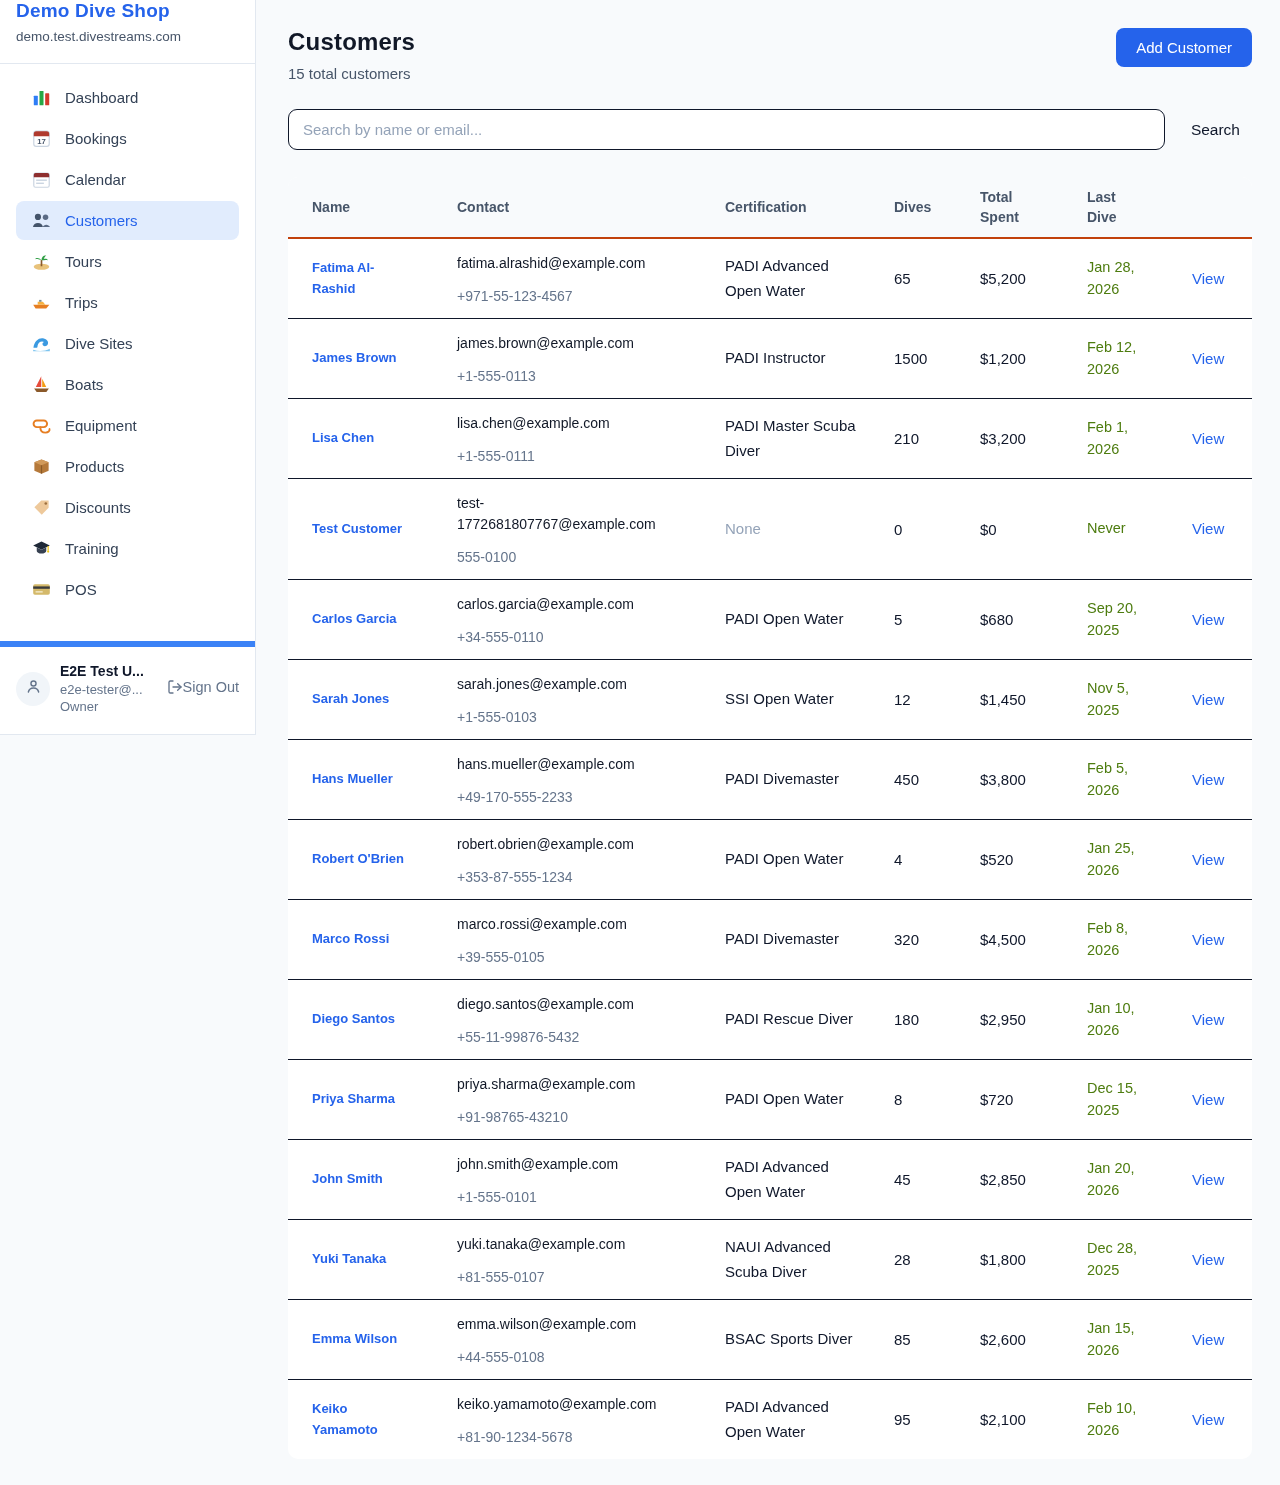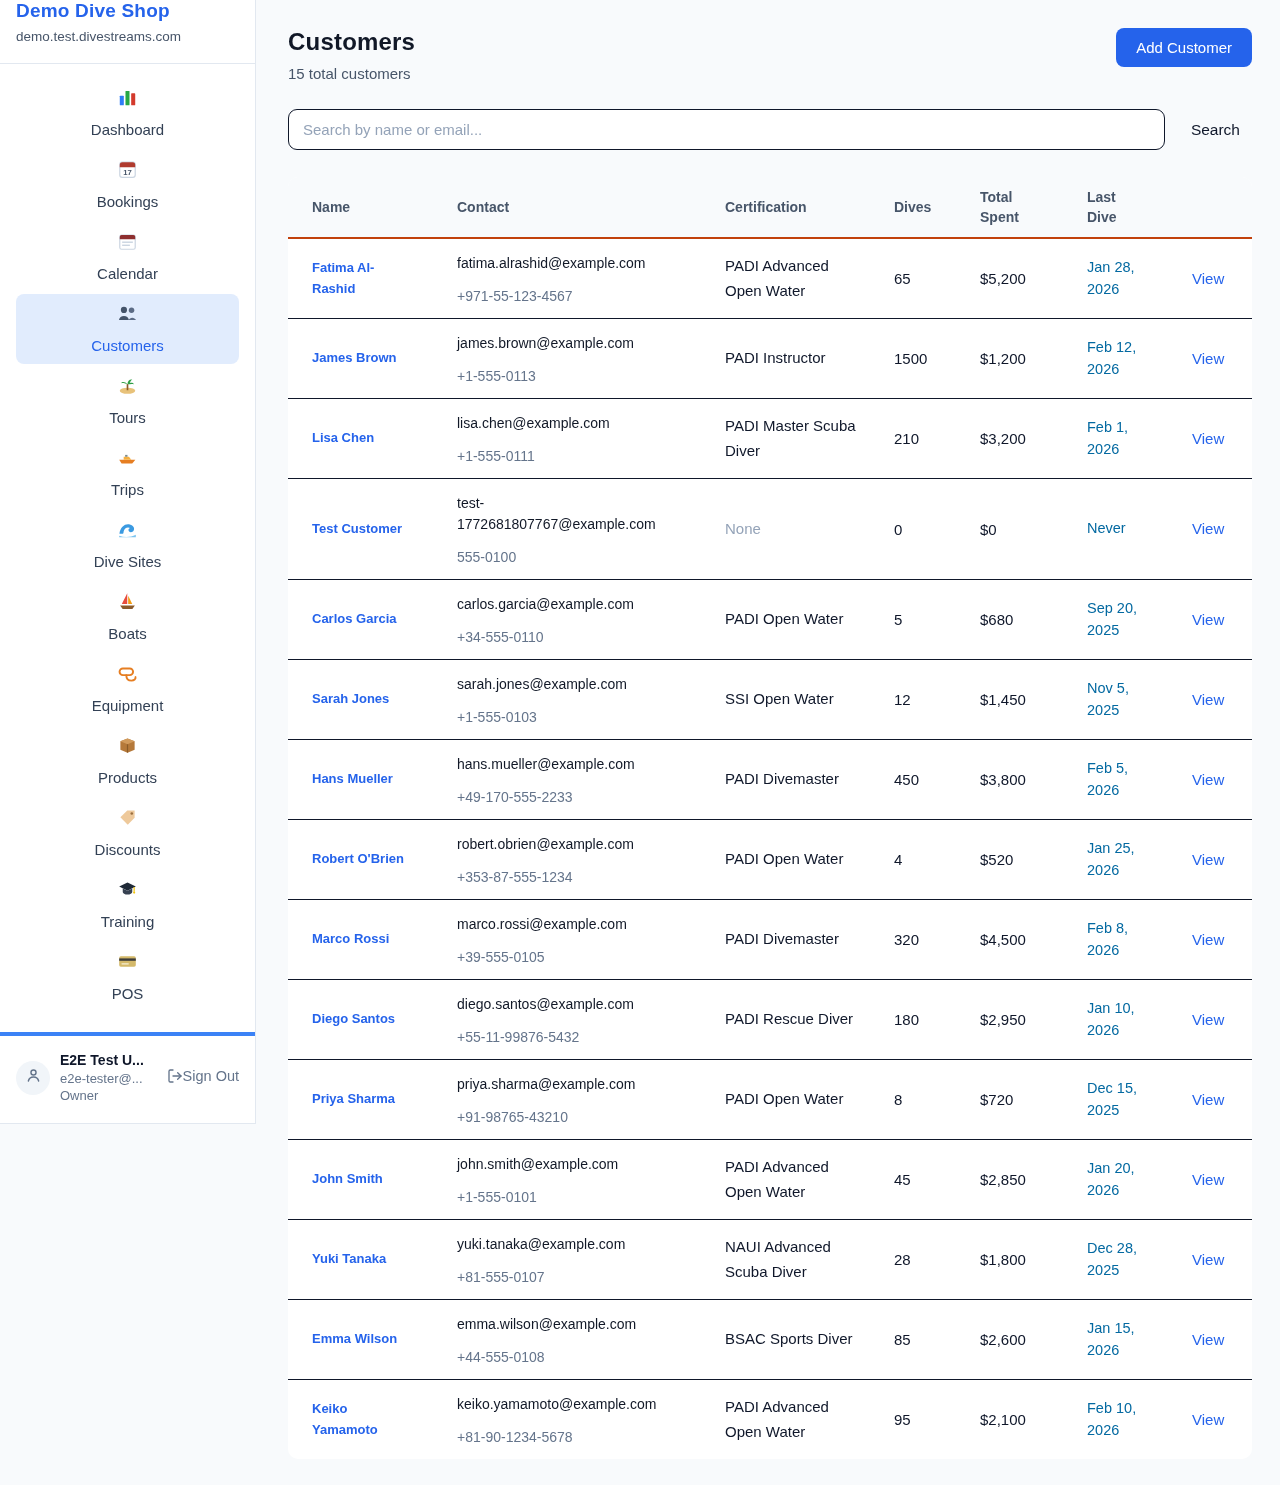--- a/index.html
+++ b/index.html
@@ -5,25 +5,25 @@
   * { margin:0; padding:0; box-sizing:border-box; }
   html,body { background:#f8fafc; font-family:"Liberation Sans", sans-serif; color:#0f172a; }
   body { width:1280px; min-height:1485px; display:flex; align-items:flex-start; }
 
   
   .sidebar { width:256px; background:#fff; border-right:1px solid #e2e8f0; border-bottom:1px solid #e2e8f0; flex:none; }
   .brand { padding:0 16px 19px; }
   .brand h1 { font-size:19px; font-weight:bold; color:#2563eb; letter-spacing:.2px; }
   .brand .domain { margin-top:7px; font-size:13.5px; color:#475569; }
   .nav { border-top:1px solid #e2e8f0; padding:12px 12px 10px; }
-  .nav-item { display:flex; align-items:center; gap:14px; padding:10px 16px; margin:2px 4px; border-radius:8px; font-size:15px; color:#334155; cursor:pointer;flex-direction:column; }
+  .nav-item { display:flex; align-items:center; gap:14px; padding:10px 16px; margin:2px 4px; border-radius:8px; font-size:15px; color:#334155; cursor:pointer; }
   .nav-item.active { background:#e1ecfd; color:#2563eb; }
   .nav-icon { width:19px; height:19px; display:inline-flex; flex:none;align-items:flex-end; }
   .nav-icon svg { width:19px; height:19px; }
-  .user-box { border-top:4px solid #3b82f6; margin-top:8px; padding:15px 16px 18px; display:flex; align-items:center; gap:10px; }
+  .user-box { border-top:6px solid #3b82f6; margin-top:20px; padding:15px 16px 18px; display:flex; align-items:center; gap:10px; }
   .avatar { width:34px; height:34px; border-radius:50%; background:#f1f5f9; display:flex; align-items:center; justify-content:center; flex:none; }
   .avatar svg { width:19px; height:19px; }
   .user-info { min-width:0; flex:1; line-height:1.35; }
   .user-name { font-size:14px; font-weight:bold; color:#0f172a; white-space:nowrap; overflow:hidden; }
   .user-email,.user-role { font-size:13px; color:#64748b; white-space:nowrap; overflow:hidden; }
   .signout { display:flex; align-items:flex-start; background:none; border:none; color:#64748b; font-size:14.5px; font-family:Liberation Sans, sans-serif; cursor:pointer; flex:none; }
   .signout svg { width:16px; height:16px; }
 
   
   .main { flex:1; padding:28px 28px 30px 32px; min-width:0; }
@@ -44,21 +44,21 @@
   .th.narrow { max-width:48px; }
   .trow { border-bottom:1px solid #0f172a; min-height:66px; padding-top:14px; padding-bottom:14px; }
   .trow:last-child { border-bottom:none; }
   .c-name a { color:#2563eb; font-size:13px; font-weight:700; text-decoration:none; line-height:1.6; display:inline-block; max-width:98px; }
   .c-contact { padding-right:20px; }
   .c-email { font-size:14px; color:#111827; line-height:1.5; max-width:218px; overflow-wrap:break-word; }
   .c-phone { font-size:14px; color:#64748b; margin-top:14px; }
   .c-cert { font-size:15px; color:#0f172a; line-height:1.65; max-width:135px; }
   .c-cert.none { color:#94a3b8; }
   .c-num { font-size:15px; color:#0f172a; }
-  .c-date { font-size:14.5px; color:#0369a1; line-height:1.5; max-width:64px; }
+  .c-date { font-size:14.5px; color:#4d7c0f; line-height:1.5; max-width:64px; }
   .c-view a { color:#2563eb; font-size:15px; font-weight:500; text-decoration:none; }
 </style>
 </head>
 <body>
 
 <aside class="sidebar">
   <div class="brand">
     <h1>Demo Dive Shop</h1>
     <div class="domain">demo.test.divestreams.com</div>
   </div>

